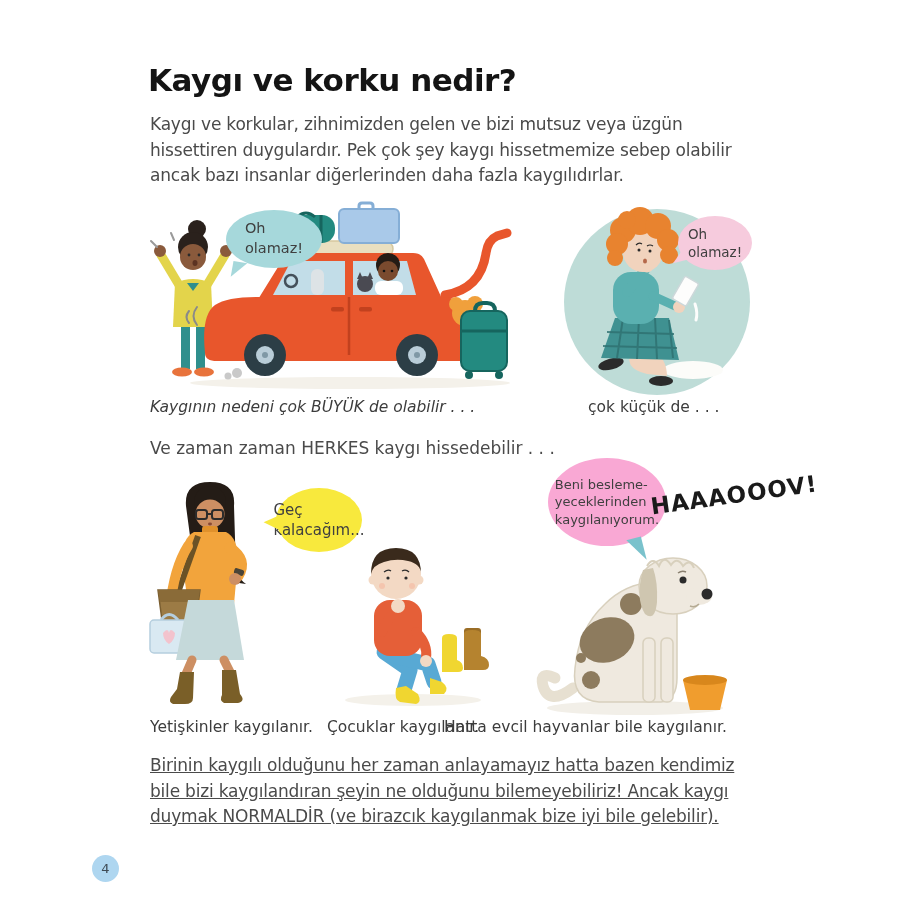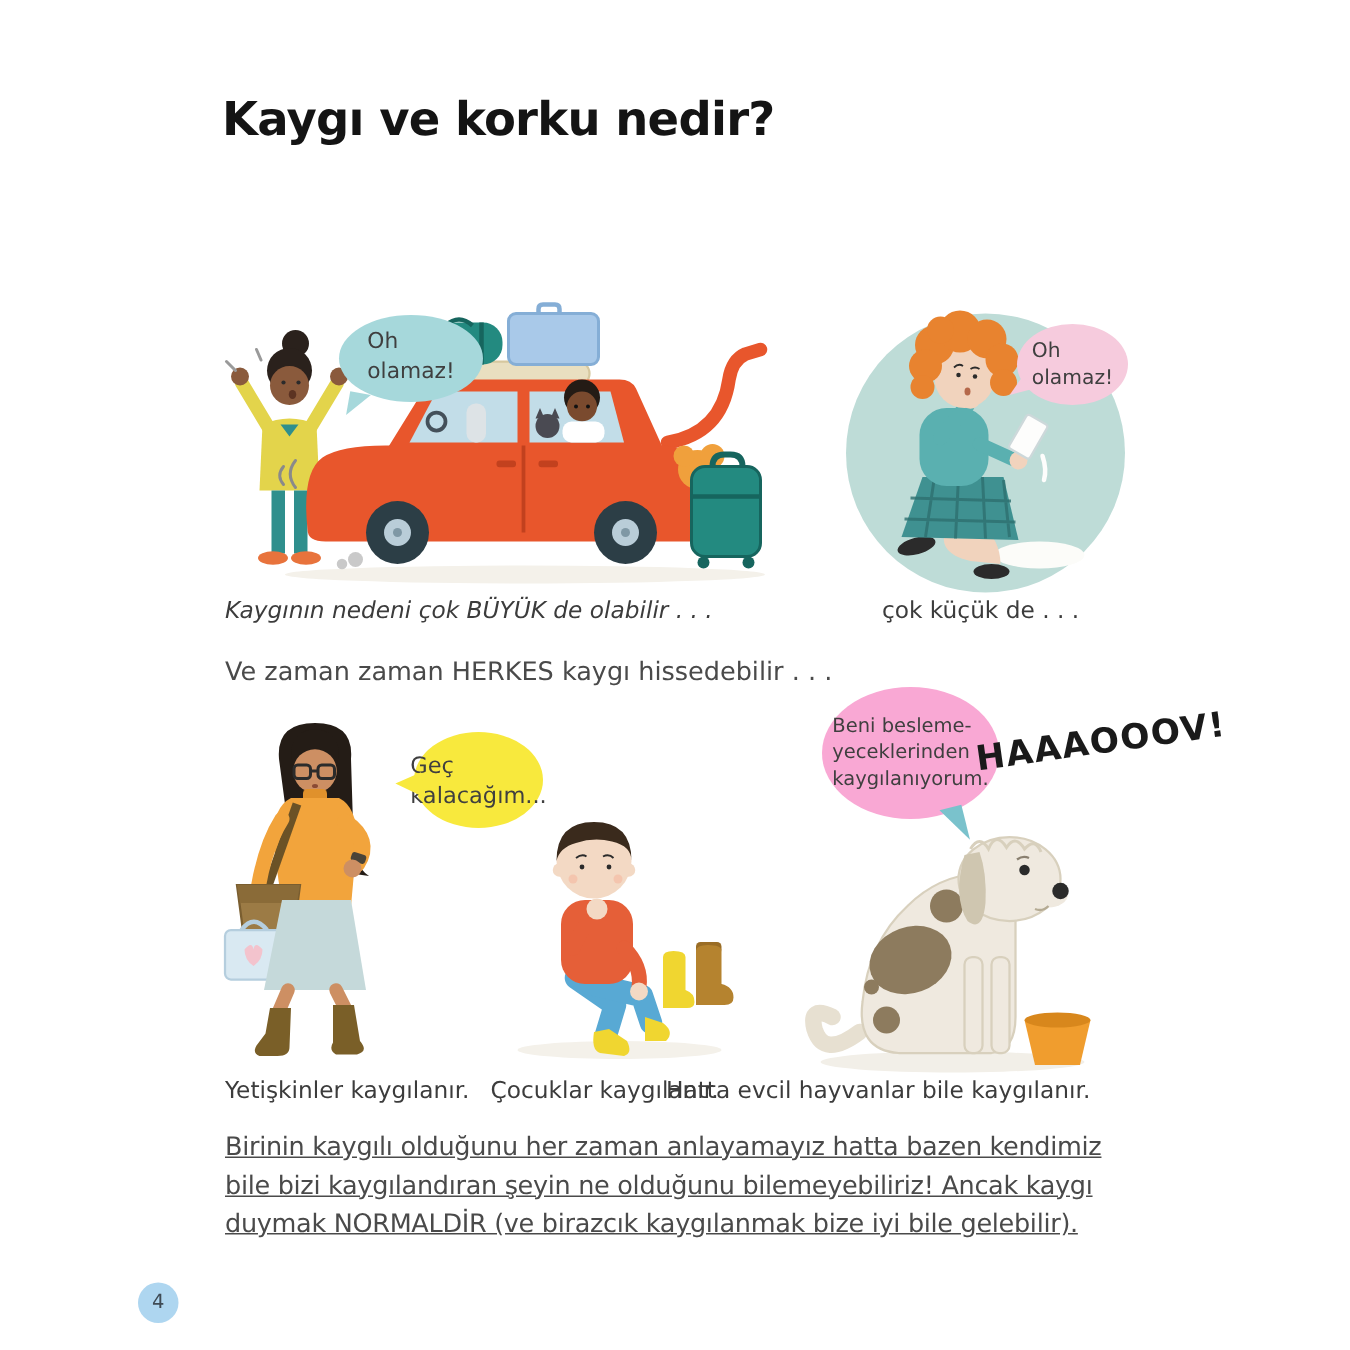--- a/index.html
+++ b/index.html
@@ -30,20 +30,23 @@
   .pagedot{position:absolute;left:92px;top:855px;width:27px;height:27px;border-radius:50%;
            background:#aed6f0;display:flex;align-items:center;justify-content:center;
            font-size:13px;color:#3f4b55;}
 </style>
 </head>
 <body>
 
 <div class="page">
 
   <div class="title">Kaygı ve korku nedir?</div>
+  <div class="para intro">Kaygı ve korkular, zihnimizden gelen ve bizi mutsuz veya üzgün
+hissettiren duygulardır. Pek çok şey kaygı hissetmemize sebep olabilir
+ancak bazı insanlar diğerlerinden daha fazla kaygılıdırlar.</div>
 
   <svg style="left:145px;top:203px;" viewBox="0 0 365 192" width="365" height="192">
     <ellipse cx="205" cy="180" rx="160" ry="6" fill="#f4f1ea"></ellipse>
     <g>
       <circle cx="52" cy="26" r="9" fill="#2a211c"></circle>
       <circle cx="48" cy="44" r="15" fill="#2a211c"></circle>
       <circle cx="48" cy="54" r="13" fill="#8a5a3c"></circle>
       <path d="M34,82 L16,52" stroke="#e3d44b" stroke-width="9" stroke-linecap="round"></path>
       <path d="M62,82 L80,52" stroke="#e3d44b" stroke-width="9" stroke-linecap="round"></path>
       <circle cx="15" cy="48" r="6" fill="#8a5a3c"></circle>

